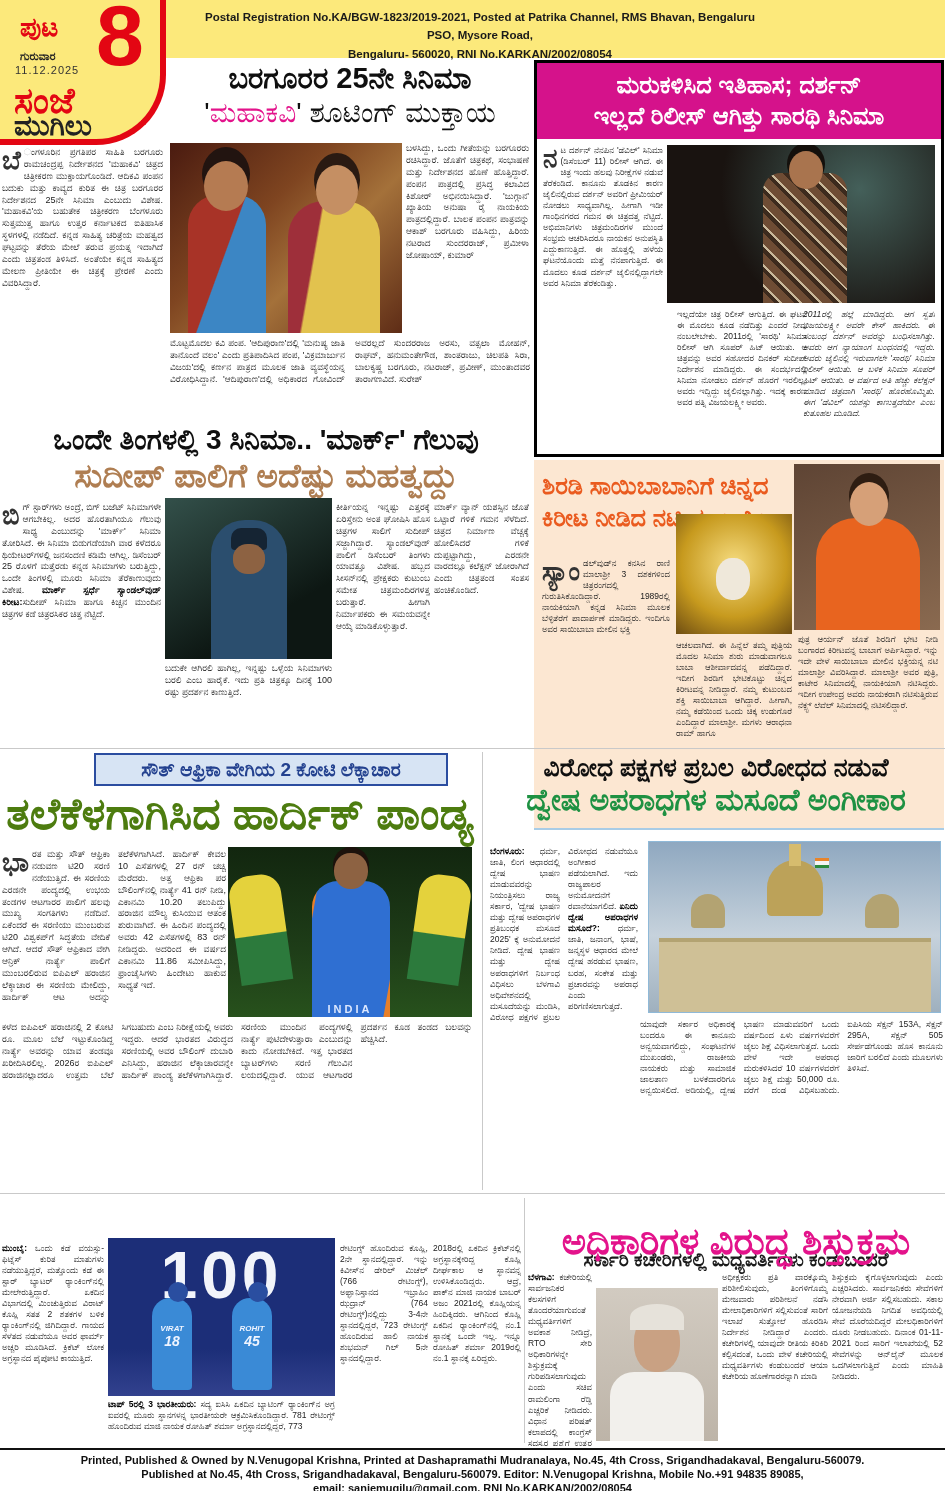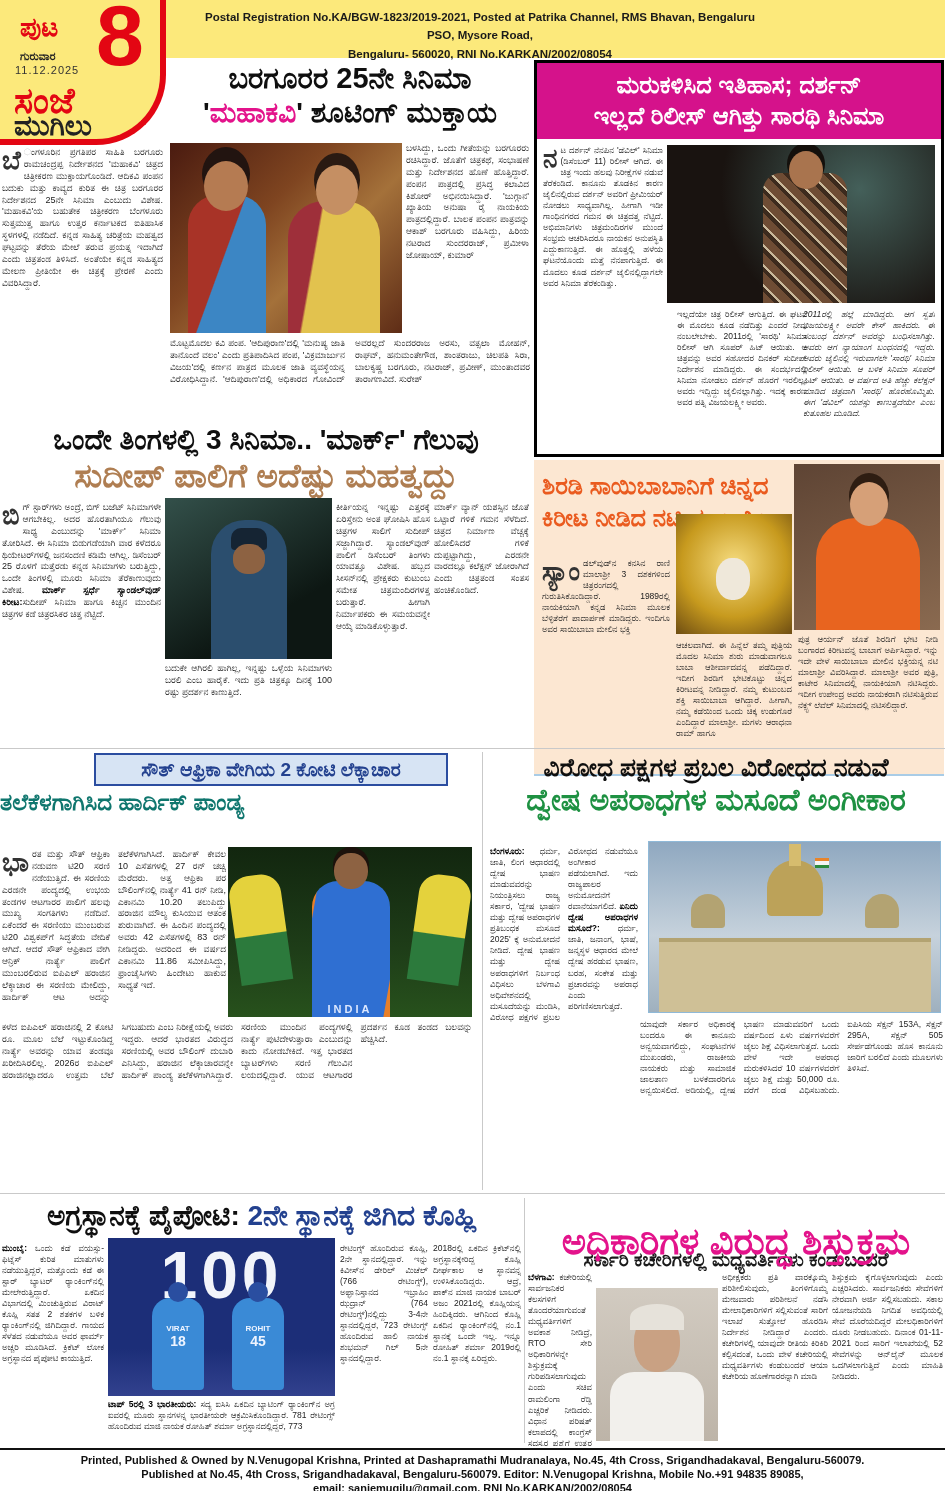--- a/index.html
+++ b/index.html
@@ -25,21 +25,21 @@
   .puta { left:20px; top:12px; font-size:26px; font-weight:bold; color:#E30613; }
   .bignum { left:96px; top:-8px; font-size:86px; font-weight:bold; color:#E30613; line-height:1; }
   .dayname { left:20px; top:50px; font-size:11px; font-weight:bold; color:#222; }
   .dateline { left:15px; top:64px; font-size:11px; color:#333; letter-spacing:1px; }
   .paper1 { left:14px; top:80px; font-size:36px; font-weight:bold; color:#E30613; }
   .paper2 { left:14px; top:110px; font-size:28px; font-weight:bold; color:#222; }
 
   
   .a-head { left:168px; top:63px; width:364px; text-align:center; }
   .a-head .l1 { font-size:29px; font-weight:bold; color:#0f0f0f; line-height:1.1; }
-  .a-head .l2 { font-size:28px; font-weight:bold; color:#0f0f0f; line-height:1.25; }
+  .a-head .l2 { font-size:28px; font-weight:normal; color:#0f0f0f; line-height:1.25; }
   .a-head .hl { color:#E3138B; }
   .a-img { left:170px; top:143px; width:232px; height:190px; background:linear-gradient(135deg,#4a1b10,#7e4420 38%,#a4713a 62%,#5e2c16); overflow:hidden; }
   .a-fig1 { position:absolute; left:18px; top:52px; width:78px; height:138px; background:linear-gradient(110deg,#a83327 45%,#3c86c4 46%); border-radius:30px 30px 0 0; }
   .a-fig1-head { position:absolute; left:34px; top:18px; width:44px; height:50px; background:#b57b52; border-radius:50%; box-shadow:0 -12px 0 2px #221410; }
   .a-fig2 { position:absolute; left:118px; top:58px; width:92px; height:132px; background:linear-gradient(100deg,#9e2f3a 30%,#e2c24e 32%); border-radius:36px 36px 0 0; }
   .a-fig2-head { position:absolute; left:146px; top:22px; width:42px; height:50px; background:#c58f63; border-radius:50%; box-shadow:0 -10px 0 2px #2a1a12; }
   .a-colL { left:2px; top:147px; width:161px; height:271px; }
   .a-colR { left:406px; top:143px; width:123px; height:191px; }
   .a-colB { left:170px; top:338px; width:360px; height:80px; column-count:2; column-gap:10px; }
 
@@ -61,35 +61,35 @@
   .c-col1 { left:2px; top:502px; width:159px; height:243px; }
   .c-img { left:165px; top:498px; width:167px; height:161px; background:linear-gradient(150deg,#33504a,#0d1713 70%); overflow:hidden; }
   .c-hood { position:absolute; left:46px; top:22px; width:76px; height:139px; background:#2b4e6e; border-radius:34px 34px 0 0; }
   .c-cap { position:absolute; left:66px; top:30px; width:36px; height:22px; background:#152433; border-radius:10px 10px 4px 4px; }
   .c-face { position:absolute; left:68px; top:46px; width:32px; height:30px; background:#8d6242; border-radius:45%; }
   .c-mid { left:165px; top:663px; width:167px; height:82px; }
   .c-col3 { left:336px; top:502px; width:94px; height:243px; }
   .c-col4 { left:434px; top:502px; width:95px; height:243px; }
 
   
-  .d-box { left:534px; top:460px; width:410px; height:316px; background:#FCE7D2; border-bottom:2px solid #a9cce6; }
+  .d-box { left:534px; top:460px; width:410px; height:370px; background:#FCE7D2; border-bottom:2px solid #a9cce6; }
   .d-head { position:absolute; left:8px; top:10px; width:256px; font-size:24px; font-weight:bold; color:#EA5B1F; line-height:1.35; }
   .d-img-mala { position:absolute; left:260px; top:4px; width:146px; height:166px; background:linear-gradient(160deg,#5e4434,#8a6a50); overflow:hidden; }
   .d-mala-fig { position:absolute; left:22px; top:54px; width:104px; height:112px; background:#e8641f; border-radius:40px 40px 0 0; }
   .d-mala-head { position:absolute; left:56px; top:18px; width:38px; height:44px; background:#d6a078; border-radius:50%; box-shadow:0 -8px 0 1px #2e1d12; }
   .d-img-crown { position:absolute; left:142px; top:54px; width:116px; height:120px; background:radial-gradient(circle at 50% 42%,#f6dc80,#c79a1e 58%,#6e4d12); overflow:hidden; }
   .d-crown-face { position:absolute; left:40px; top:44px; width:34px; height:42px; background:#efe8da; border-radius:46%; }
   .d-col1 { position:absolute; left:8px; top:98px; width:128px; height:182px; }
   .d-col2 { position:absolute; left:142px; top:180px; width:116px; height:100px; }
   .d-col3 { position:absolute; left:264px; top:174px; width:140px; height:106px; }
 
   
   .e-kicker { left:94px; top:753px; width:354px; height:33px; background:#D7E4F4; border:2px solid #2B4DA0; color:#23418F;
     font-size:19px; font-weight:bold; text-align:center; line-height:29px; }
-  .e-head { left:0; top:789px; width:480px; text-align:left; font-size:23px; font-weight:bold; color:#0f766e; }
+  .e-head { left:0; top:789px; width:480px; text-align:center; font-size:44px; font-weight:bold; color:#4d7c0f; }
   .e-left { left:2px; top:849px; width:224px; height:167px; column-count:2; column-gap:8px; }
   .e-img { left:228px; top:847px; width:244px; height:170px; background:linear-gradient(#12260f,#1e3d18 60%,#27511c); overflow:hidden; }
   .e-sa1 { position:absolute; left:6px; top:28px; width:52px; height:108px; background:linear-gradient(#e4d23c 55%,#2c7a3c 56%); border-radius:20px 20px 0 0; transform:rotate(-8deg); }
   .e-sa2 { position:absolute; left:186px; top:28px; width:52px; height:108px; background:linear-gradient(#e4d23c 55%,#2c7a3c 56%); border-radius:20px 20px 0 0; transform:rotate(8deg); }
   .e-hp { position:absolute; left:84px; top:34px; width:78px; height:136px; background:linear-gradient(100deg,#e87f28 6%,#2f6fd2 7% 93%,#e87f28 94%); border-radius:26px 26px 0 0; }
   .e-hp-head { position:absolute; left:106px; top:6px; width:34px; height:36px; background:#8d6242; border-radius:48%; box-shadow:0 -5px 0 1px #1c120c; }
   .e-jersey { position:absolute; left:0; bottom:2px; width:100%; text-align:center; color:#dce8ff; font-size:11px; font-weight:bold; letter-spacing:3px; }
   .e-bottom { left:2px; top:1022px; width:470px; height:168px; column-count:4; column-gap:8px; }
 
   
@@ -104,21 +104,21 @@
   .f-dome3 { position:absolute; left:216px; top:52px; width:34px; height:34px; background:#b3a372; border-radius:50% 50% 10% 10%; }
   .f-flag { position:absolute; left:166px; top:16px; width:14px; height:10px; background:linear-gradient(#e8842a 33%,#f4f4f4 33% 66%,#2c8a3c 66%); }
   .f-bottom { left:640px; top:1019px; width:303px; height:171px; column-count:3; column-gap:8px; }
 
   
   .g-head { left:0; top:1200px; width:524px; text-align:center; font-size:28px; font-weight:bold; }
   .g-head .blk { color:#0f0f0f; } .g-head .blu { color:#23418F; }
   .g-col1 { left:2px; top:1243px; width:102px; height:200px; }
   .g-img { left:108px; top:1238px; width:227px; height:158px; background:linear-gradient(#1c2e78 70%,#32418e); overflow:hidden; }
   .g-100 { position:absolute; left:0; top:4px; width:100%; text-align:center; font-size:66px; font-weight:bold; color:#f2f4fa; line-height:1; letter-spacing:4px; }
-  .g-p { position:absolute; width:52px; height:92px; background:#3a8ad6; border-radius:18px 18px 4px 4px; top:60px; }
+  .g-p { position:absolute; width:40px; height:92px; background:#3a8ad6; border-radius:18px 18px 4px 4px; top:60px;font-style:italic; }
   .g-p .nm { display:block; text-align:center; color:#eef4ff; font-size:8px; font-weight:bold; margin-top:26px; }
   .g-p .no { display:block; text-align:center; color:#eef4ff; font-size:14px; font-weight:bold; }
   .g-p-head { position:absolute; width:20px; height:20px; background:#2a4ea0; border-radius:50%; top:44px; }
   .g-under { left:108px; top:1399px; width:227px; height:46px; }
   .g-col3 { left:340px; top:1243px; width:88px; height:202px; }
   .g-col4 { left:433px; top:1243px; width:88px; height:202px; }
 
   
   .h-h1 { left:528px; top:1249px; width:416px; text-align:center; font-size:19px; font-weight:bold; color:#1a1a1a; }
   .h-h2 { left:528px; top:1221px; width:416px; text-align:center; font-size:37px; font-weight:bold; color:#E3138B; }
@@ -234,23 +234,20 @@
     <div class="f-spire"></div>
     <div class="f-dome2"></div>
     <div class="f-dome3"></div>
     <div class="f-flag"></div>
   </div>
   <div class="abs f-bottom body-text-sm">ಯಾವುದೇ ಸರ್ಕಾರ ಅಧಿಕಾರಕ್ಕೆ ಬಂದರೂ ಈ ಕಾನೂನು ಅನ್ವಯವಾಗಲಿದ್ದು, ಸಂಘಟನೆಗಳ ಮುಖಂಡರು, ರಾಜಕೀಯ ನಾಯಕರು ಮತ್ತು ಸಾಮಾಜಿಕ ಜಾಲತಾಣ ಬಳಕೆದಾರರಿಗೂ ಅನ್ವಯಿಸಲಿದೆ. ಅಡಿಯಲ್ಲಿ, ದ್ವೇಷ ಭಾಷಣ ಮಾಡುವವರಿಗೆ ಒಂದು ವರ್ಷದಿಂದ ಏಳು ವರ್ಷಗಳವರೆಗೆ ಜೈಲು ಶಿಕ್ಷೆ ವಿಧಿಸಲಾಗುತ್ತದೆ. ಒಂದು ವೇಳೆ ಇದೇ ಅಪರಾಧ ಮರುಕಳಿಸಿದರೆ 10 ವರ್ಷಗಳವರೆಗೆ ಜೈಲು ಶಿಕ್ಷೆ ಮತ್ತು 50,000 ರೂ. ವರೆಗೆ ದಂಡ ವಿಧಿಸಬಹುದು. ಐಪಿಸಿಯ ಸೆಕ್ಷನ್ 153A, ಸೆಕ್ಷನ್ 295A, ಸೆಕ್ಷನ್ 505 ಸೇರ್ಪಡೆಗೊಂಡು ಹೊಸ ಕಾನೂನು ಜಾರಿಗೆ ಬರಲಿದೆ ಎಂದು ಮೂಲಗಳು ತಿಳಿಸಿವೆ.</div>
 
   <div class="rule-h" style="left:0;top:1193px;width:945px;"></div>
   <div class="rule-v" style="left:524px;top:1198px;height:245px;"></div>
 
-  <div class="abs g-head">
-    <span class="blk">ಅಗ್ರಸ್ಥಾನಕ್ಕೆ ಪೈಪೋಟಿ: </span><span class="blu">2ನೇ ಸ್ಥಾನಕ್ಕೆ ಜಿಗಿದ ಕೊಹ್ಲಿ</span>
-  </div>
   <div class="abs g-col1 body-text-sm"><span class="bold-lead">ಮುಂಬೈ:</span><span> ಒಂದು ಕಡೆ ವಯಸ್ಸು-ಫಿಟ್ನೆಸ್ ಕುರಿತ ಮಾತುಗಳು ನಡೆಯುತ್ತಿದ್ದರೆ, ಮತ್ತೊಂದು ಕಡೆ ಈ ಸ್ಟಾರ್ ಬ್ಯಾಟರ್ ರ‍್ಯಾಂಕಿಂಗ್‌ನಲ್ಲಿ ಮೇಲೇರುತ್ತಿದ್ದಾರೆ. ಏಕದಿನ ವಿಭಾಗದಲ್ಲಿ ಮಿಂಚುತ್ತಿರುವ ವಿರಾಟ್ ಕೊಹ್ಲಿ ಸತತ 2 ಶತಕಗಳ ಬಳಿಕ ರ‍್ಯಾಂಕಿಂಗ್‌ನಲ್ಲಿ ಜಿಗಿದಿದ್ದಾರೆ. ಗಾಯದ ಸೆಳೆತದ ನಡುವೆಯೂ ಅವರ ಫಾರ್ಮ್ ಅಚ್ಚರಿ ಮೂಡಿಸಿದೆ. ಕ್ರಿಕೆಟ್ ಲೋಕ ಅಗ್ರಸ್ಥಾನದ ಪೈಪೋಟಿ ಕಾಯುತ್ತಿದೆ.</span></div>
   <div class="abs g-img">
     <div class="g-100">100</div>
     <div class="g-p" style="left:44px;">
       <span class="nm">VIRAT</span>
       <span class="no">18</span>
     </div>
     <div class="g-p-head" style="left:60px;"></div>
     <div class="g-p" style="left:124px;">
       <span class="nm">ROHIT</span>

